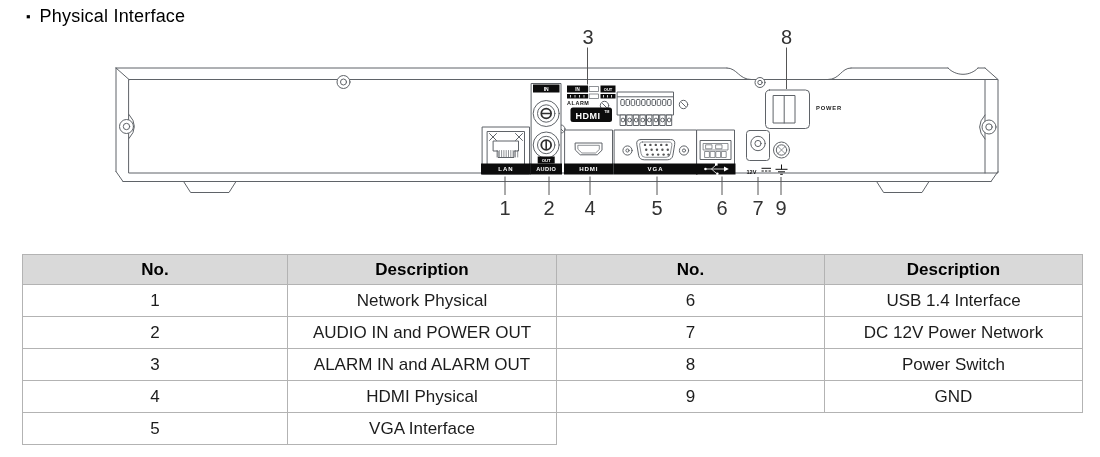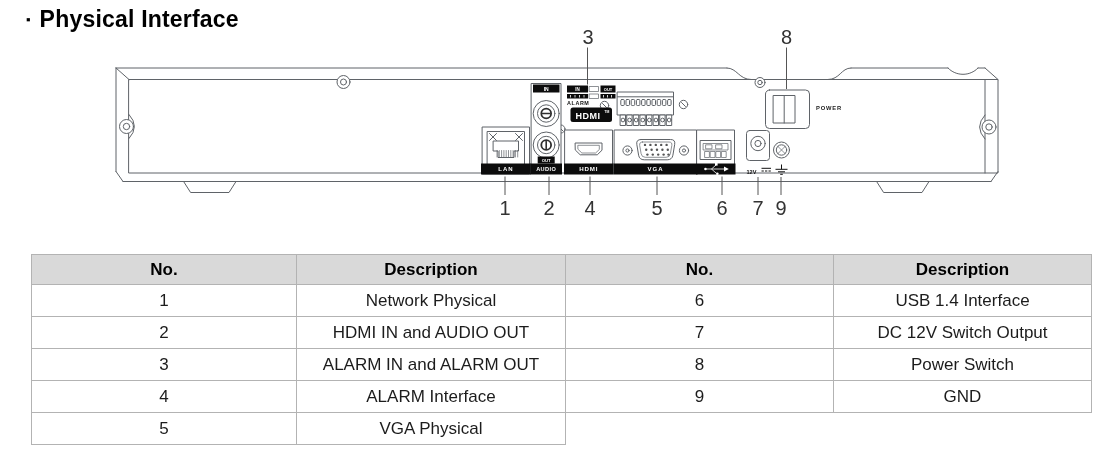--- a/index.html
+++ b/index.html
@@ -1,33 +1,33 @@
 <!DOCTYPE html>
 <html><head>
 <meta charset="utf-8">
 <style>
   html,body{margin:0;padding:0;background:#ffffff;}
   .page{position:relative;width:1100px;height:457px;background:#fff;overflow:hidden;
         font-family:"Liberation Sans",sans-serif;color:#1a1a1a;}
   .heading{position:absolute;left:26px;top:6px;display:flex;align-items:center;}
   .heading .bullet{font-size:13px;color:#000;margin-right:9px;line-height:1;}
-  .heading .title{font-size:23px;font-weight:bold;color:#000;letter-spacing:.2px;}
+  .heading .title{font-size:18px;font-weight:normal;color:#000;letter-spacing:.2px;}
   svg{position:absolute;left:0;top:0;display:block;}
   svg text{font-family:"Liberation Sans",sans-serif;}
   .ln{stroke:#5f6368;stroke-width:1;fill:none;stroke-linejoin:round;stroke-linecap:round;}
   .fw{fill:#ffffff;}
   .bar{fill:#0c0c0c;stroke:none;}
   .wtxt{fill:#ffffff;font-weight:bold;stroke:none;}
   .btxt{fill:#111111;font-weight:bold;stroke:none;}
   .num{fill:#333333;font-size:20px;stroke:none;}
   .thin{stroke-width:.7;}
   .wln{stroke:#ffffff;stroke-width:.8;fill:none;}
   
   .table-wrap{position:absolute;left:22px;top:254px;width:1060px;}
-  table.iface{border-collapse:collapse;table-layout:fixed;width:1060px;font-size:17px;margin-left:9px;}
+  table.iface{border-collapse:collapse;table-layout:fixed;width:1060px;font-size:17px;}
   table.iface th,table.iface td{border:1px solid #b3b3b3;text-align:center;vertical-align:middle;
      padding:0;overflow:hidden;white-space:nowrap;}
   table.iface th{height:29px;background:#d9d9d9;font-weight:bold;color:#000;}
   table.iface td{height:31px;color:#1c1c1c;}
   table.iface td.ghost{border:0;background:transparent;}
 </style>
 </head>
 <body>
 
 <div class="page">
@@ -287,39 +287,39 @@
       </thead>
       <tbody>
         <tr>
           <td>1</td>
           <td>Network Physical</td>
           <td>6</td>
           <td>USB 1.4 Interface</td>
         </tr>
         <tr>
           <td>2</td>
-          <td>HDMI IN and AUDIO OUT</td>
+          <td>AUDIO IN and POWER OUT</td>
           <td>7</td>
-          <td>DC 12V Switch Output</td>
+          <td>DC 12V Power Network</td>
         </tr>
         <tr>
           <td>3</td>
           <td>ALARM IN and ALARM OUT</td>
           <td>8</td>
           <td>Power Switch</td>
         </tr>
         <tr>
           <td>4</td>
-          <td>ALARM Interface</td>
+          <td>HDMI Physical</td>
           <td>9</td>
           <td>GND</td>
         </tr>
         <tr>
           <td>5</td>
-          <td>VGA Physical</td>
+          <td>VGA Interface</td>
           <td class="ghost"></td>
           <td class="ghost"></td>
         </tr>
       </tbody>
     </table>
   </div>
 
 </div>
 
 </body></html>

